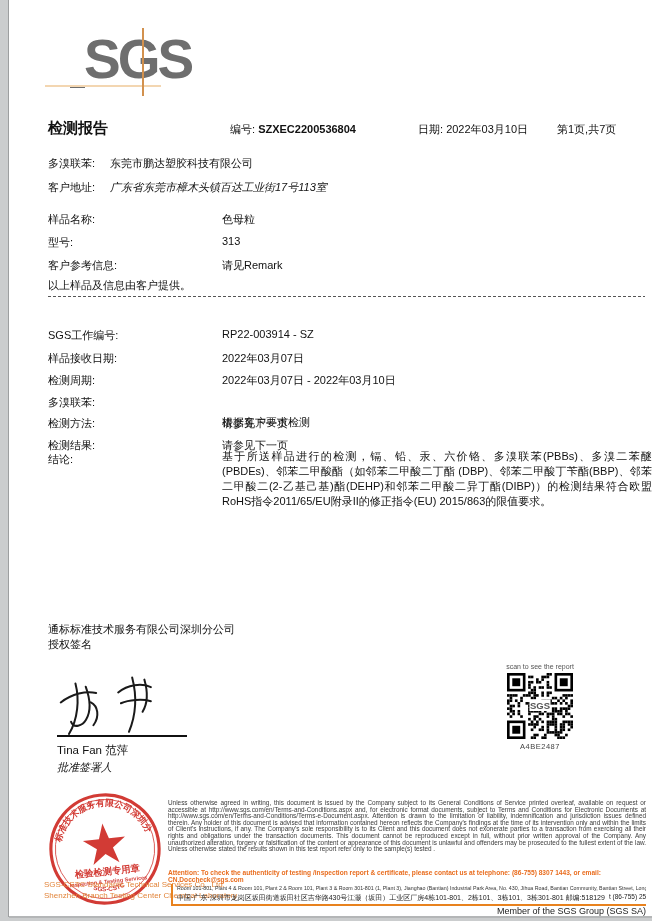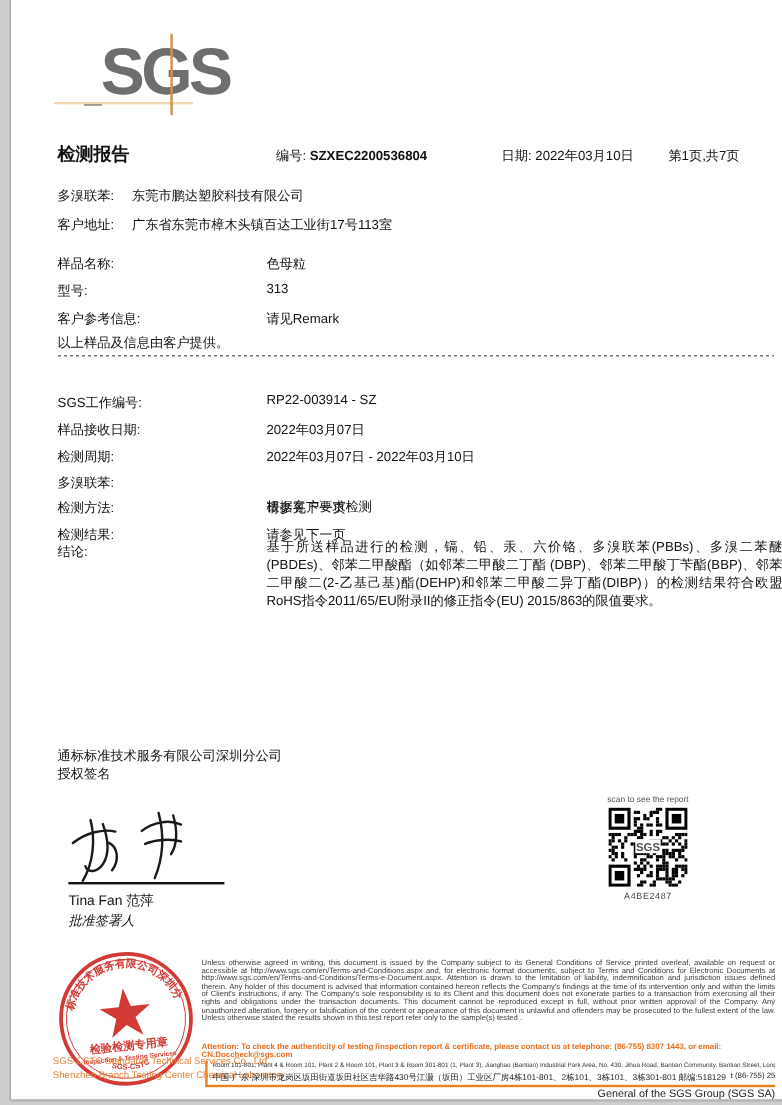--- a/index.html
+++ b/index.html
@@ -67,21 +67,21 @@
   </div>
   <div class="abs meta" style="left:418px; top:122px;">
     <span>日期:</span>
     <span>2022年03月10日</span>
   </div>
   <div class="abs meta" style="left:557px; top:122px;">第1页,共7页</div>
 
   <div class="abs lbl" style="left:48px; top:156px;">多溴联苯:</div>
   <div class="abs val" style="left:110px; top:156px;">东莞市鹏达塑胶科技有限公司</div>
   <div class="abs lbl" style="left:48px; top:180px;">客户地址:</div>
-  <div class="abs val" style="left:110px; top:180px;">广东省东莞市樟木头镇百达工业街17号113室</div>
+  <div class="abs val" style="left:110px; top:180px;font-style:italic;">广东省东莞市樟木头镇百达工业街17号113室</div>
 
   <div class="abs lbl" style="left:48px; top:212px;">样品名称:</div>
   <div class="abs val" style="left:222px; top:212px;">色母粒</div>
   <div class="abs lbl" style="left:48px; top:235px;">型号:</div>
   <div class="abs val" style="left:222px; top:235px;">313</div>
   <div class="abs lbl" style="left:48px; top:258px;">客户参考信息:</div>
   <div class="abs val" style="left:222px; top:258px;">请见Remark</div>
   <div class="abs note" style="left:48px; top:278px;">以上样品及信息由客户提供。</div>
 
   <div class="abs dashed-sep" style="left:48px; top:296px; width:597px;"></div>
@@ -369,14 +369,14 @@
     <span class="addr-en">Room 101-801, Plant 4 &amp; Room 101, Plant 2 &amp; Room 101, Plant 3 &amp; Room 301-801 (1, Plant 3), Jianghao (Bantian) Industrial Park Area, No. 430, Jihua Road, Bantian Community, Bantian Street, Longgang District, Shenzhen, Guangdong, China 518129</span>
 
   </div>
   <div class="abs addr-row" style="left:177px; top:893px; width:469px;">
     <span class="addr-cn">中国·广东·深圳市龙岗区坂田街道坂田社区吉华路430号江灏（坂田）工业区厂房4栋101-801、2栋101、3栋101、3栋301-801 邮编:518129</span>
     <span class="addr-contact">
       <span>t (86-755) 25328888</span>&nbsp;&nbsp;
     </span>
   </div>
   <div class="abs footer-hline" style="left:171px; top:904px; width:475px; height:2px;"></div>
-  <div class="abs member" style="left:400px; top:906px; width:246px;">General of the SGS Group (SGS SA)</div>
+  <div class="abs member" style="left:400px; top:906px; width:246px;">Member of the SGS Group (SGS SA)</div>
 </div>
 
 </body></html>

